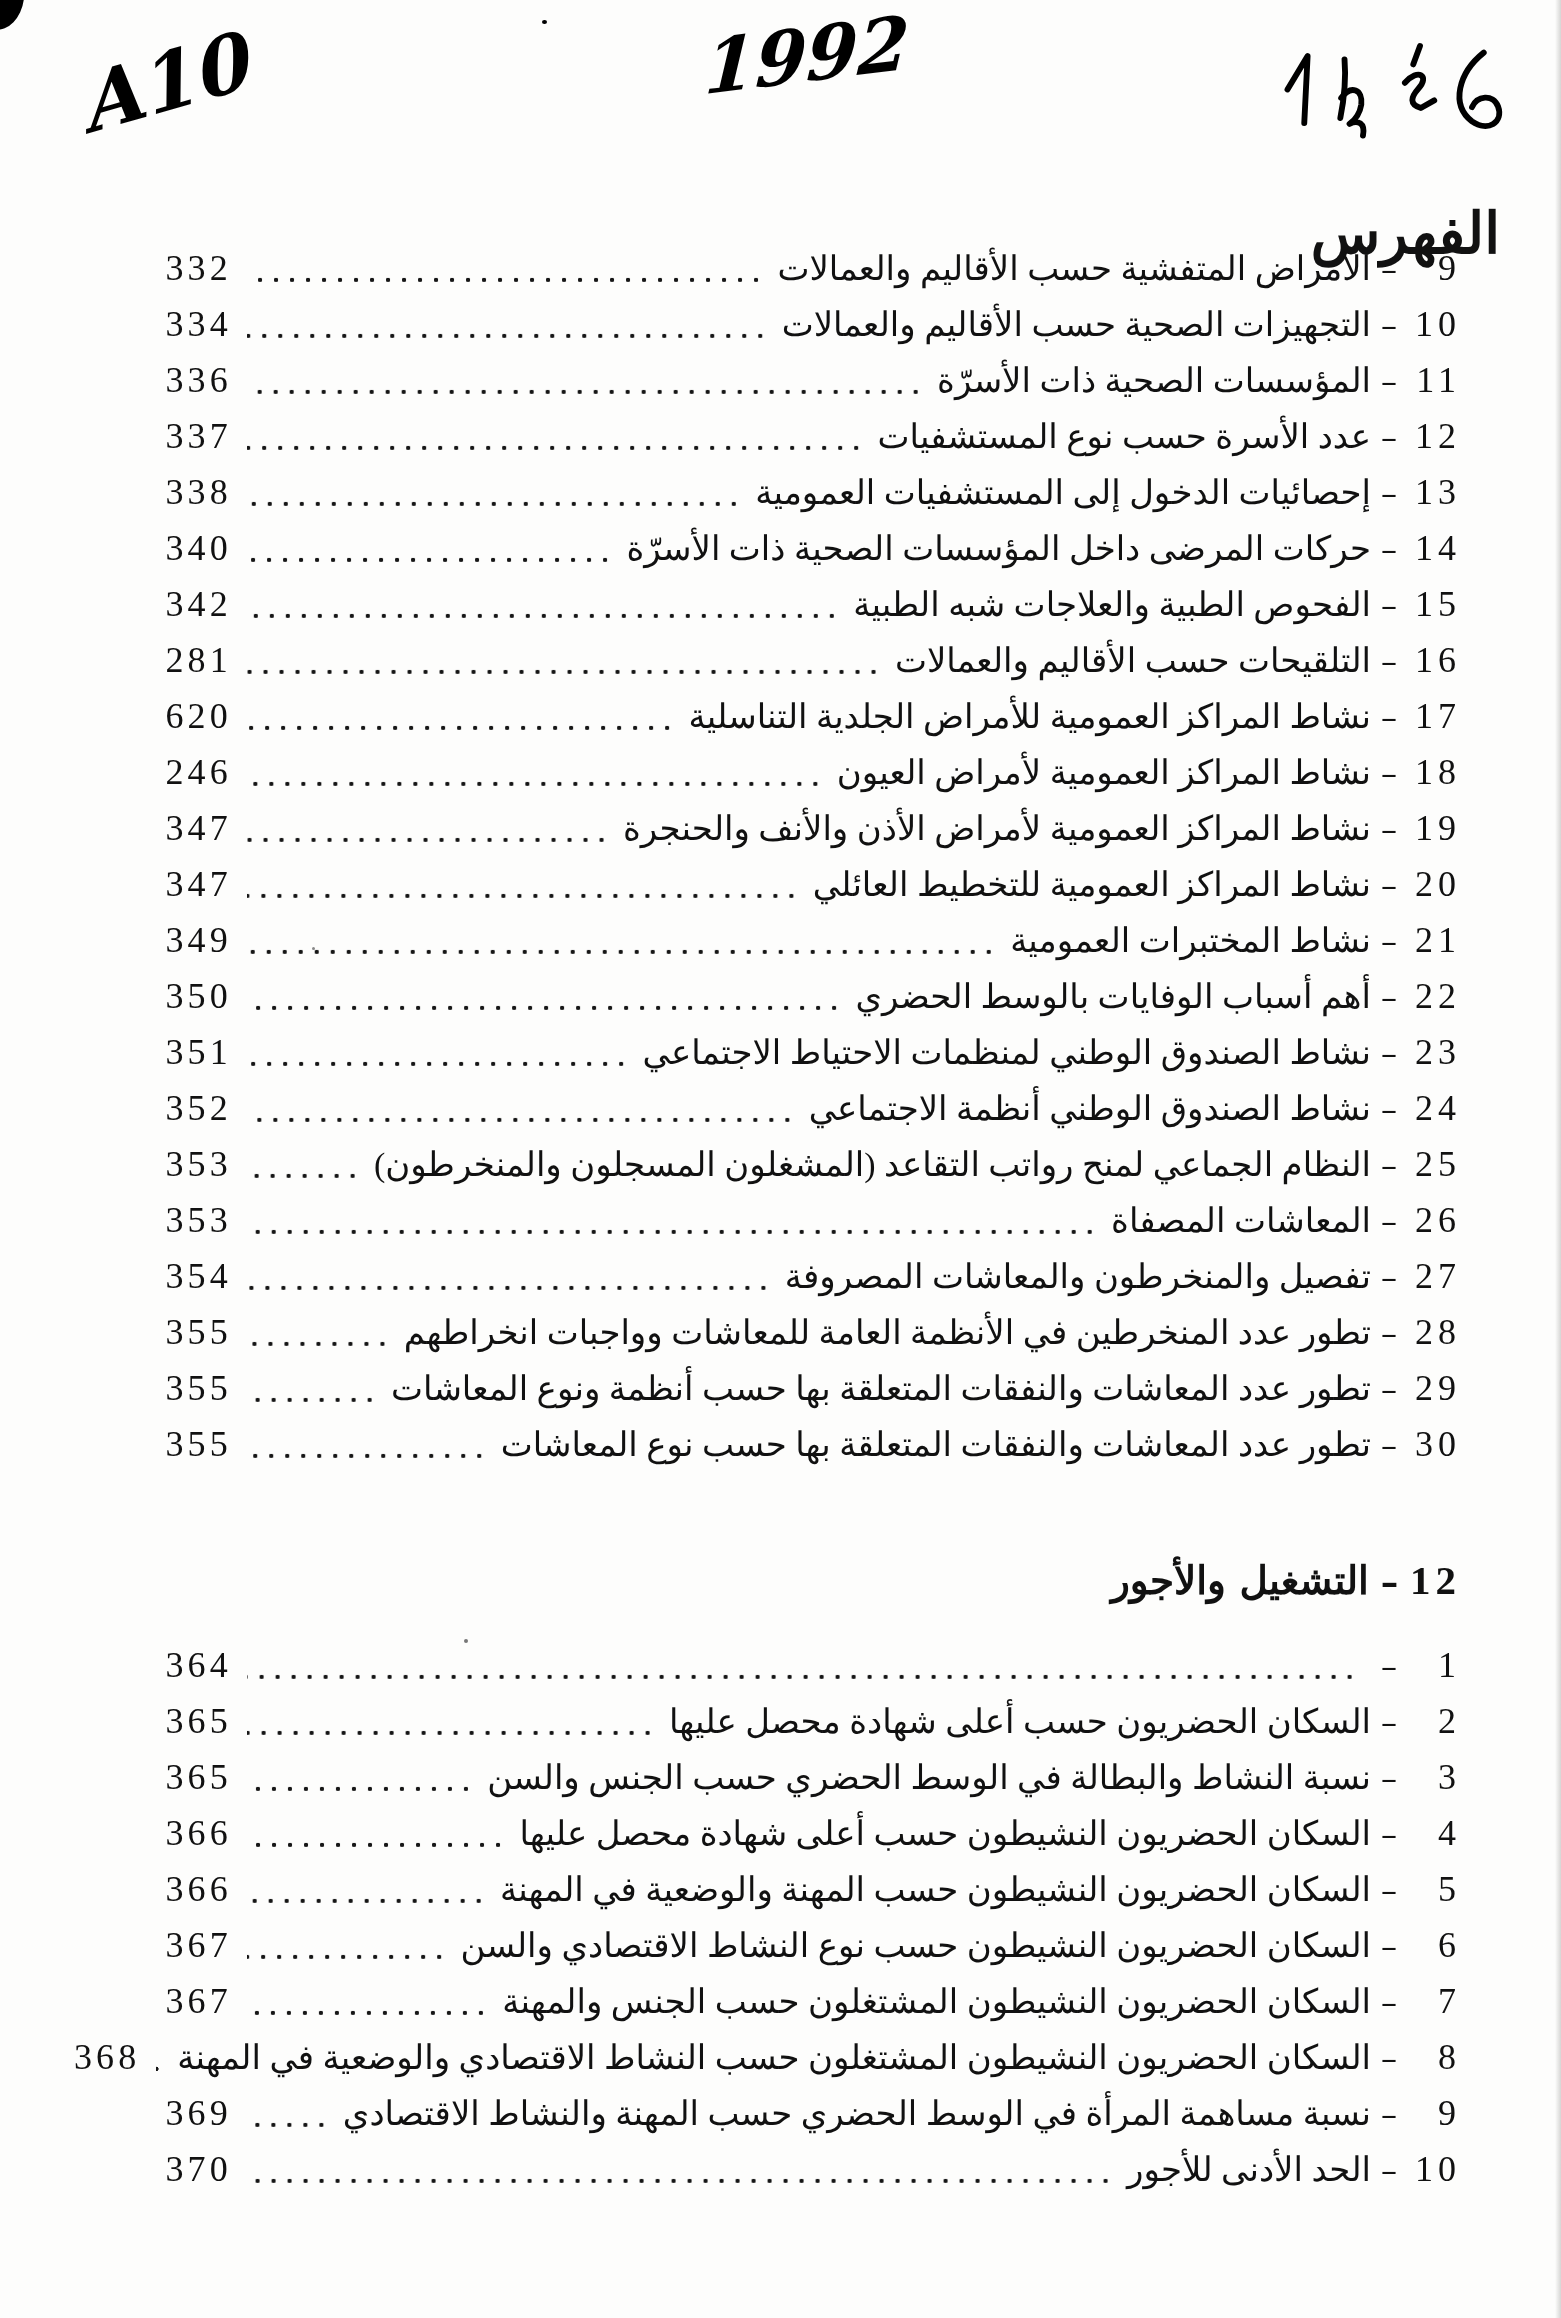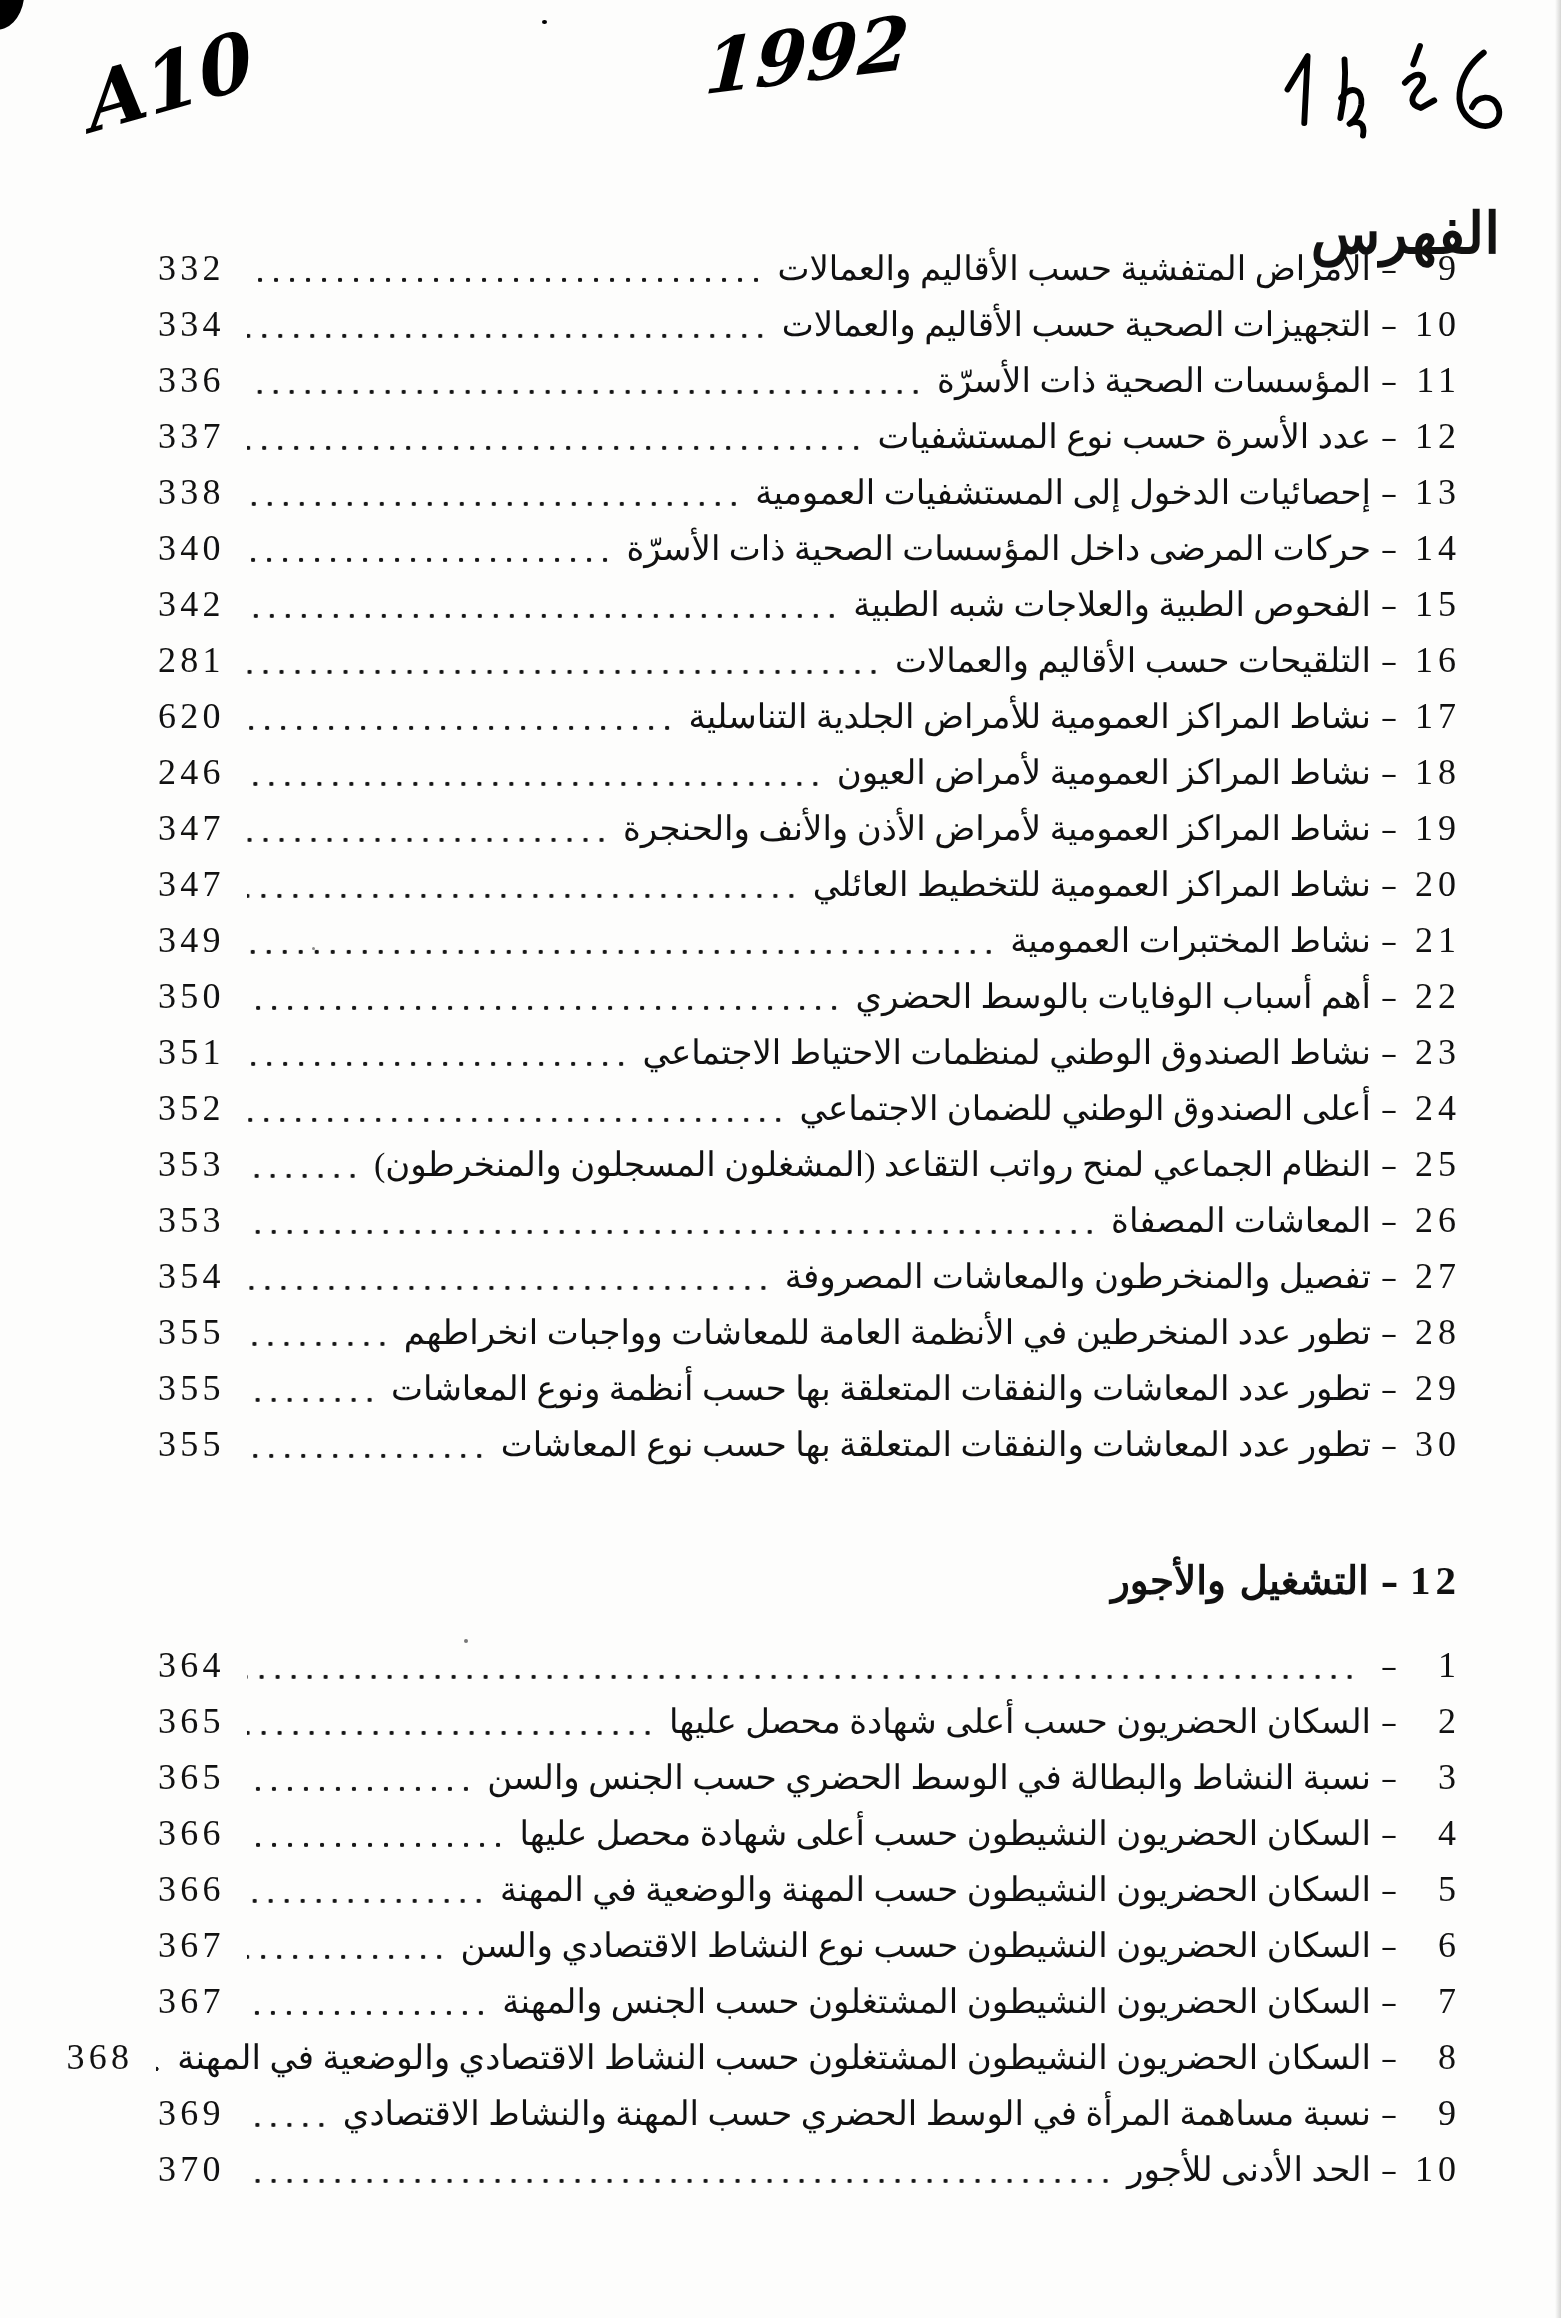--- a/index.html
+++ b/index.html
@@ -39,21 +39,21 @@
   }
   .toc-row .dash{margin:0 10px;font-size:32px;}
   .toc-row .t{white-space:nowrap;font-family:Liberation Serif, serif;}
   .toc-row .leader{
     flex:1 1 auto;min-width:8.4px;height:11.8px;align-self:flex-end;
     margin:0 13.4px 17.6px 15px;
     background-image:radial-gradient(circle,#161616 1.9px,rgba(0,0,0,0) 2.5px);
     background-size:16px 11.8px;background-repeat:repeat-x;background-position:right bottom;
   }
   .toc-row .pg{
-    min-width:74px;text-align:left;direction:ltr;
+    min-width:74px;text-align:right;direction:ltr;
     font-family:"Liberation Serif",serif;font-size:36px;letter-spacing:4.2px;
   }
   
   .section-header{
     height:165px;box-sizing:border-box;padding-top:77px;
     display:flex;direction:rtl;align-items:baseline;font-weight:bold;
   }
   .section-header .sh-no{
     direction:ltr;font-family:"Liberation Serif",serif;
     font-size:41px;letter-spacing:5px;
@@ -207,21 +207,21 @@
     <span class="no">23</span>
     <span class="dash">–</span>
     <span class="t">نشاط الصندوق الوطني لمنظمات الاحتياط الاجتماعي</span>
     <span class="leader"></span>
     <span class="pg">351</span>
   </div>
 
   <div class="toc-row">
     <span class="no">24</span>
     <span class="dash">–</span>
-    <span class="t">أعلى الصندوق الوطني للضمان الاجتماعي</span>
+    <span class="t">نشاط الصندوق الوطني أنظمة الاجتماعي</span>
     <span class="leader"></span>
     <span class="pg">352</span>
   </div>
 
   <div class="toc-row">
     <span class="no">25</span>
     <span class="dash">–</span>
     <span class="t">النظام الجماعي لمنح رواتب التقاعد (المشغلون المسجلون والمنخرطون)</span>
     <span class="leader"></span>
     <span class="pg">353</span>

